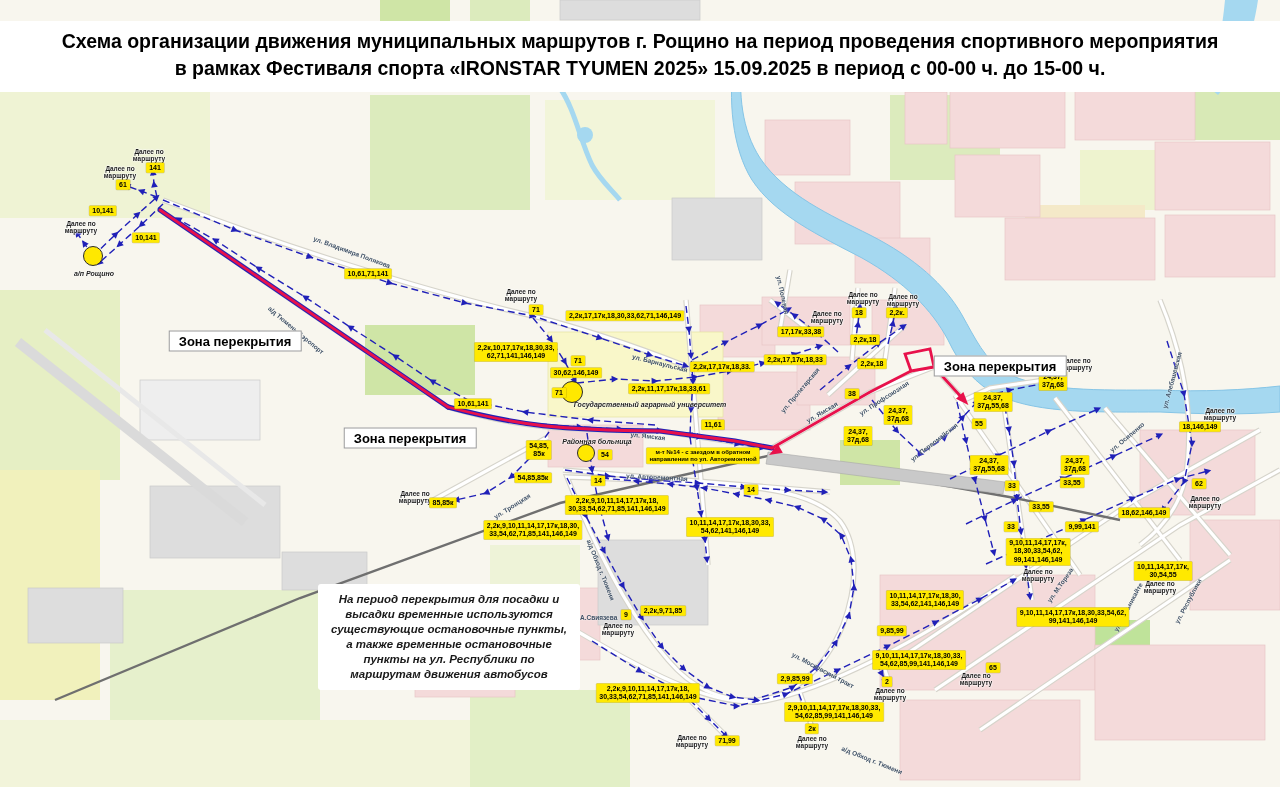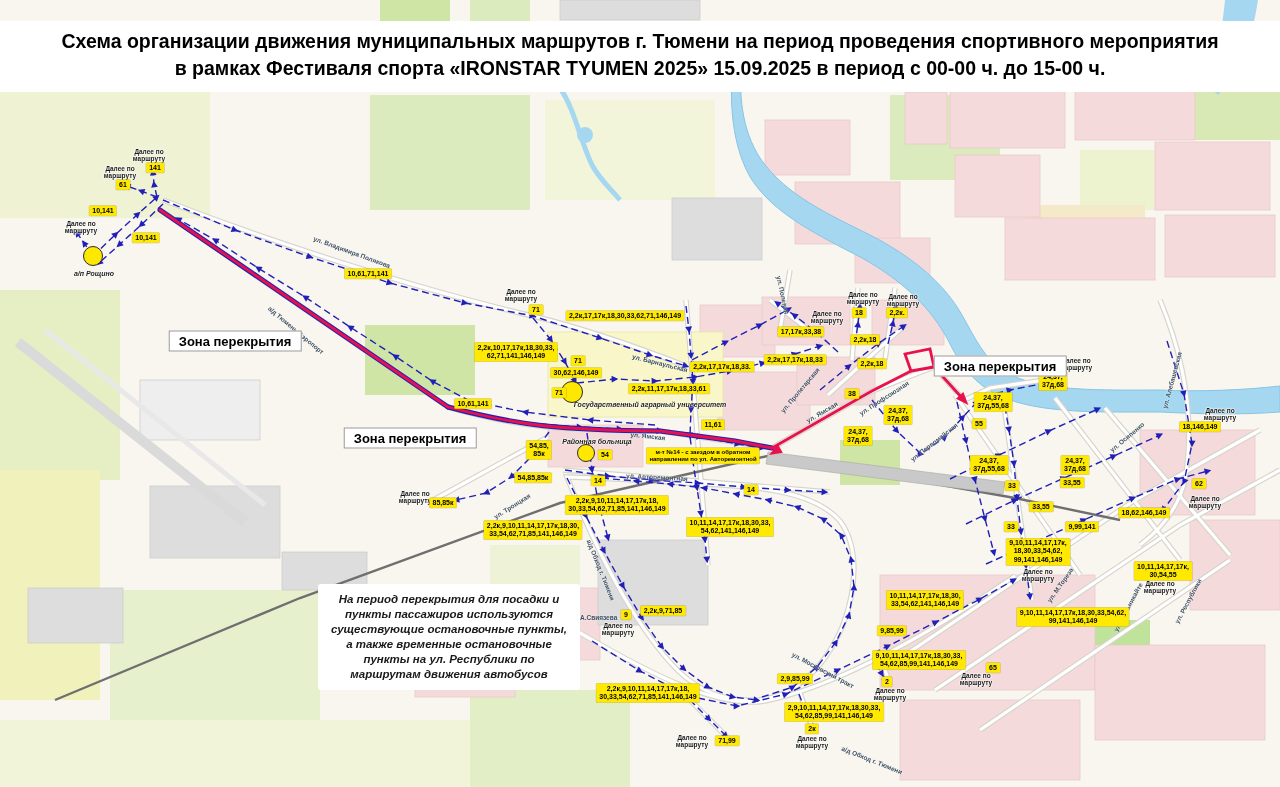--- a/index.html
+++ b/index.html
@@ -333,18 +333,18 @@
       <div class="street" style="left: 1127px; top: 437px; transform: translate(-50%, -50%) rotate(-40deg);">ул. Осипенко</div>
       <div class="place" style="left: 94px; top: 273px;">а/п Рощино</div>
       <div class="place" style="left: 650px; top: 404px;">Государственный аграрный университет</div>
       <div class="place" style="left: 597px; top: 441px;">Районная больница</div>
       <div class="stopdot" style="left: 93px; top: 256px; width: 18px; height: 18px;"></div>
       <div class="stopdot" style="left: 572px; top: 392px; width: 20px; height: 20px;"></div>
       <div class="stopdot" style="left: 586px; top: 453px; width: 16px; height: 16px;"></div>
     </div>
 
   <div class="titlebar">
-    <div>Схема организации движения муниципальных маршрутов г. Тюмени на период проведения спортивного мероприятия</div>
+    <div>Схема организации движения муниципальных маршрутов г. Рощино на период проведения спортивного мероприятия</div>
     <div>в рамках Фестиваля спорта «IRONSTAR TYUMEN 2025» 15.09.2025 в период с 00-00 ч. до 15-00 ч.</div>
   </div>
 
-  <div class="notebox">На период перекрытия для посадки и пункты пассажиров используются существующие остановочные пункты, а также временные остановочные пункты на ул. Республики по маршрутам движения автобусов</div>
+  <div class="notebox">На период перекрытия для посадки и высадки временные используются существующие остановочные пункты, а также временные остановочные пункты на ул. Республики по маршрутам движения автобусов</div>
 </div>
 
 </body></html>

